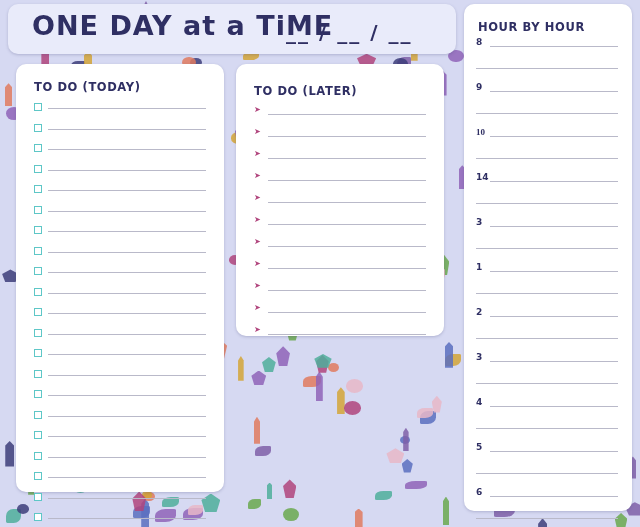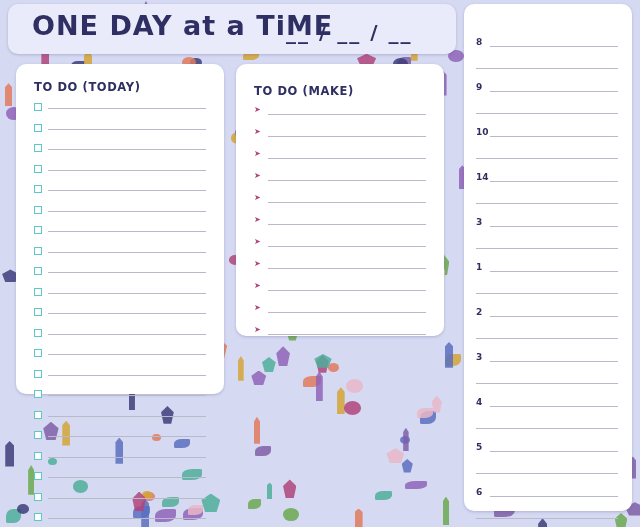--- a/index.html
+++ b/index.html
@@ -43,21 +43,21 @@
     letter-spacing:1px;
     color:#2f2f63;
     white-space:nowrap;
   }
   #date-line{
     position:absolute;left:278px;top:16px;
     font-size:20px;color:#2f2f63;letter-spacing:2px;font-weight:bold;
   }
 
   
-  #todo-today{ left:16px; top:64px; width:208px; height:330px; }
+  #todo-today{ left:16px; top:64px; width:208px; height:428px; }
   #todo-later{ left:236px; top:64px; width:208px; height:272px; }
   #make-magic{ left:236px; top:345px; width:208px; height:166px; }
   #hour-card{ left:464px; top:4px; width:168px; height:507px; }
 
   .card-title{
     position:absolute;
     font-weight:bold;
     font-size:11.5px;
     color:#2f2f63;
     letter-spacing:.6px;
@@ -364,21 +364,21 @@
         <div class="checkbox" style="left: 18px; top: 408px;"></div>
         <div class="line" style="left: 32px; top: 413px; width: 158px;"></div>
         <div class="checkbox" style="left: 18px; top: 428.5px;"></div>
         <div class="line" style="left: 32px; top: 433.5px; width: 158px;"></div>
         <div class="checkbox" style="left: 18px; top: 449px;"></div>
         <div class="line" style="left: 32px; top: 454px; width: 158px;"></div>
       </div>
   </div>
 
   <div class="card" id="todo-later">
-    <div class="card-title" style="left:18px;top:20px;">TO DO (MAKE)</div>
+    <div class="card-title" style="left:18px;top:20px;">TO DO (LATER)</div>
     <div class="lines" id="later-lines">
         <div class="arrow" style="left: 18px; top: 42px;">➤</div>
         <div class="line" style="left: 32px; top: 50px; width: 158px;"></div>
         <div class="arrow" style="left: 18px; top: 64px;">➤</div>
         <div class="line" style="left: 32px; top: 72px; width: 158px;"></div>
         <div class="arrow" style="left: 18px; top: 86px;">➤</div>
         <div class="line" style="left: 32px; top: 94px; width: 158px;"></div>
         <div class="arrow" style="left: 18px; top: 108px;">➤</div>
         <div class="line" style="left: 32px; top: 116px; width: 158px;"></div>
         <div class="arrow" style="left: 18px; top: 130px;">➤</div>
@@ -393,28 +393,29 @@
         <div class="line" style="left: 32px; top: 226px; width: 158px;"></div>
         <div class="arrow" style="left: 18px; top: 240px;">➤</div>
         <div class="line" style="left: 32px; top: 248px; width: 158px;"></div>
         <div class="arrow" style="left: 18px; top: 262px;">➤</div>
         <div class="line" style="left: 32px; top: 270px; width: 158px;"></div>
       </div>
   </div>
 
 
   <div class="card" id="hour-card">
+    <div class="card-title" style="left:14px;top:16px;font-size:11.5px;">HOUR BY HOUR</div>
     <div class="lines" id="hour-lines">
         <div class="hour-label" style="left: 12px; top: 33px;">8</div>
         <div class="line" style="left: 26px; top: 42px; width: 128px;"></div>
         <div class="line" style="left: 12px; top: 64px; width: 142px;"></div>
         <div class="hour-label" style="left: 12px; top: 78px;">9</div>
         <div class="line" style="left: 26px; top: 87px; width: 128px;"></div>
         <div class="line" style="left: 12px; top: 109px; width: 142px;"></div>
-        <div class="hour-label" style="left: 12px; top: 123px;">10</div>
+        <div class="hour-label" style="left: 12px; top: 123px; font-family: Liberation Serif, serif;">10</div>
         <div class="line" style="left: 26px; top: 132px; width: 128px;"></div>
         <div class="line" style="left: 12px; top: 154px; width: 142px;"></div>
         <div class="hour-label" style="left: 12px; top: 168px;">14</div>
         <div class="line" style="left: 26px; top: 177px; width: 128px;"></div>
         <div class="line" style="left: 12px; top: 199px; width: 142px;"></div>
         <div class="hour-label" style="left: 12px; top: 213px;">3</div>
         <div class="line" style="left: 26px; top: 222px; width: 128px;"></div>
         <div class="line" style="left: 12px; top: 244px; width: 142px;"></div>
         <div class="hour-label" style="left: 12px; top: 258px;">1</div>
         <div class="line" style="left: 26px; top: 267px; width: 128px;"></div>

